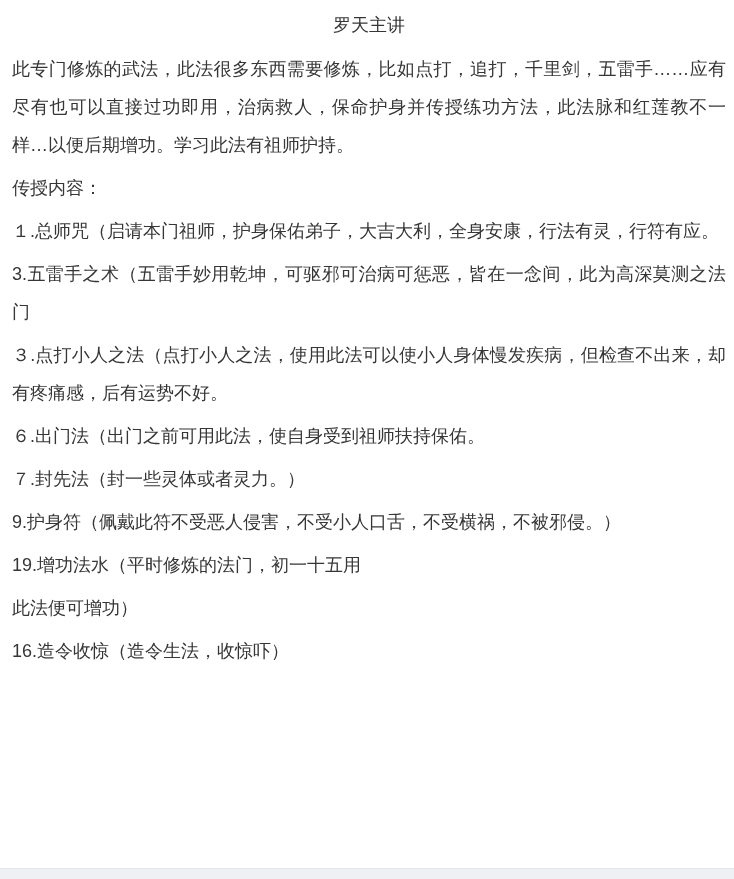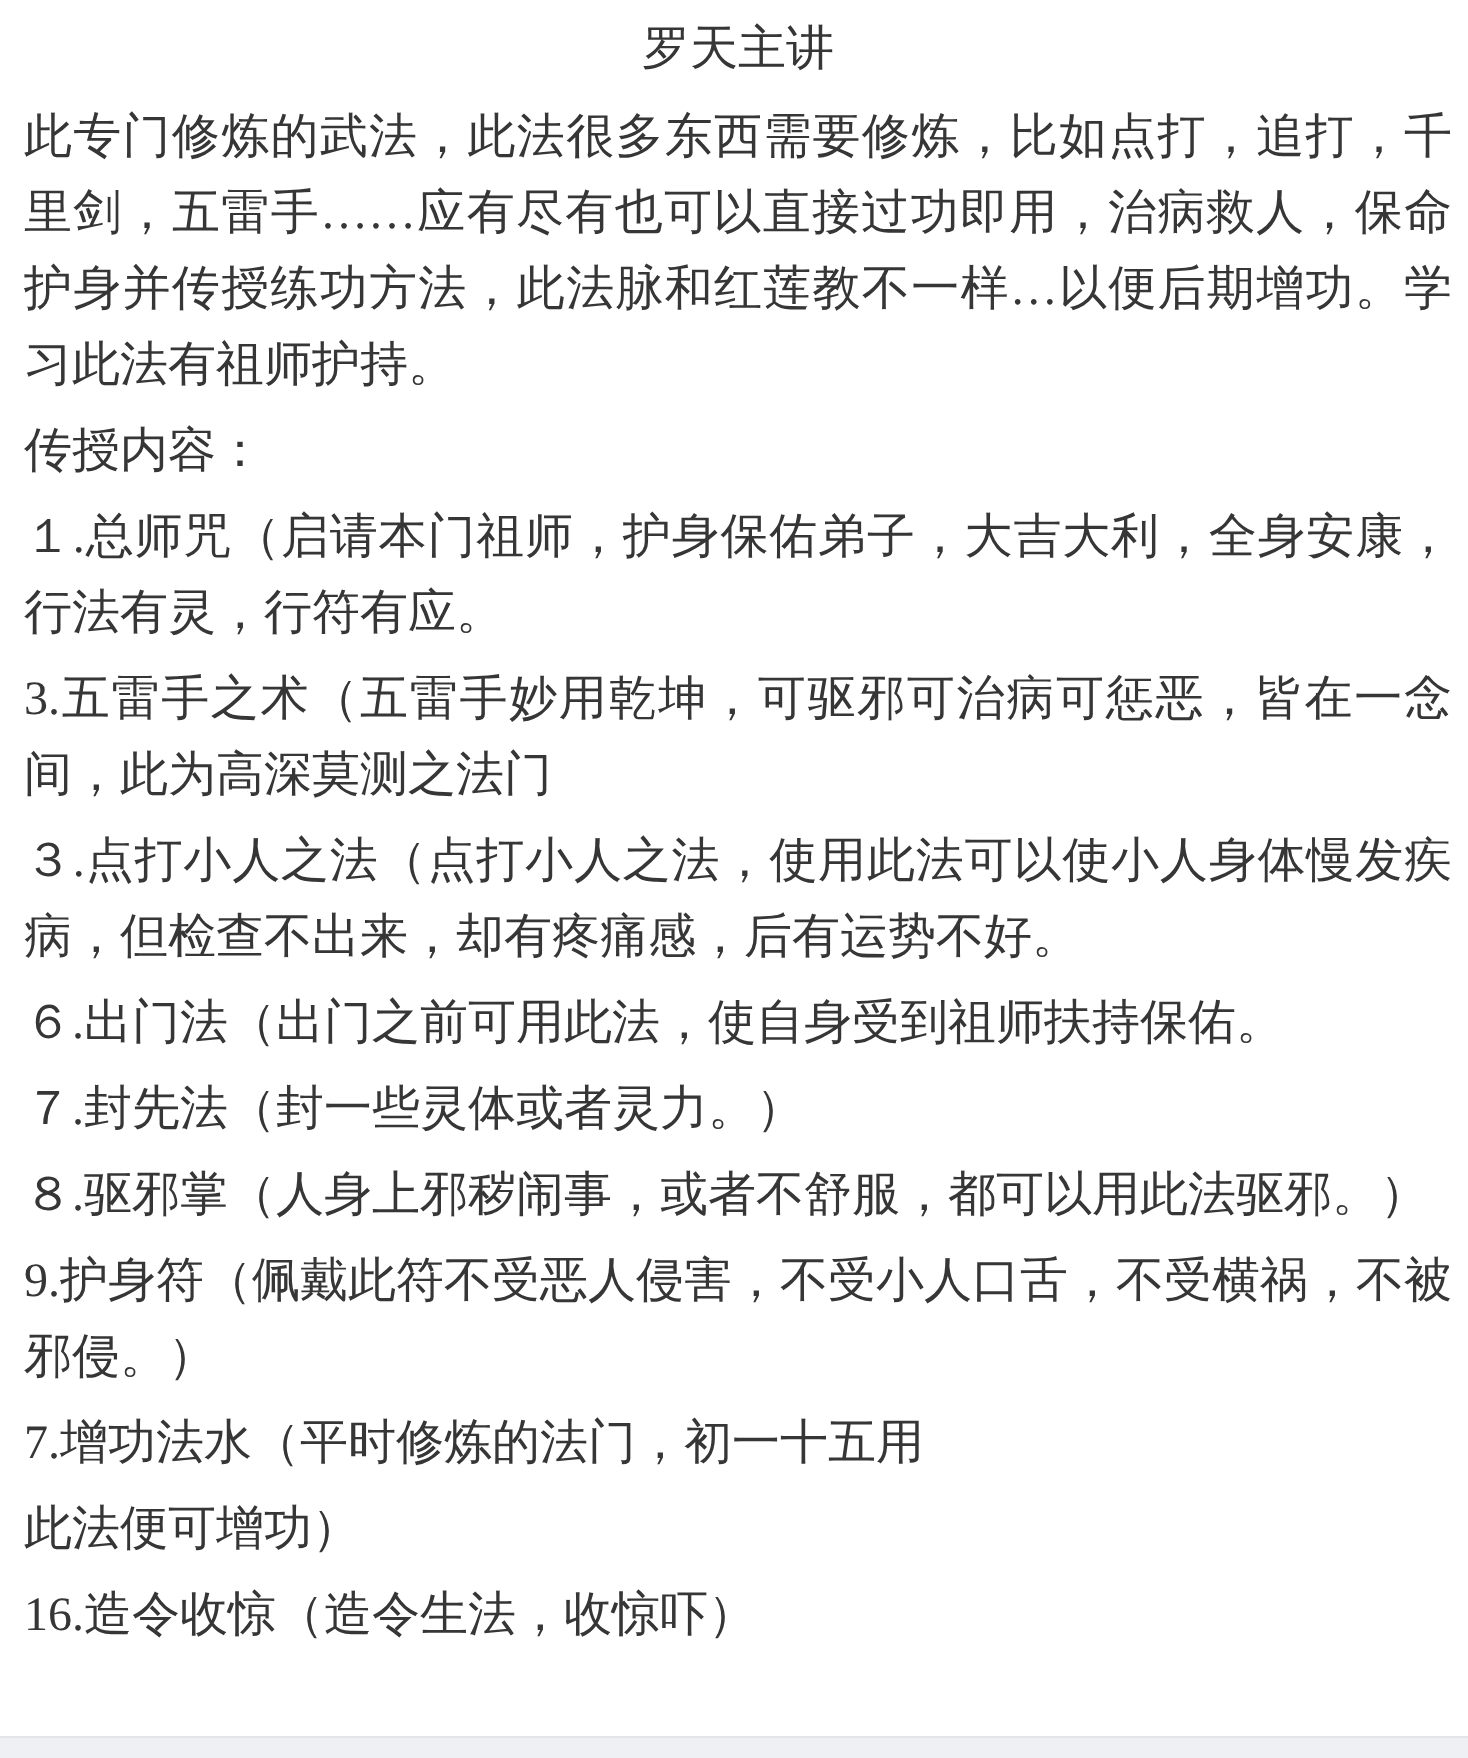--- a/index.html
+++ b/index.html
@@ -10,22 +10,22 @@
     width: 734px;
     height: 879px;
     background: #ffffff;
     position: relative;
     overflow: hidden;
   }
   .doc {
     box-sizing: border-box;
     width: 734px;
     padding: 6px 8px 0 12px;
-    font-family: Liberation Serif, serif;
-    font-size: 24px;
+    font-family: Liberation Sans, sans-serif;
+    font-size: 18px;
     color: #363636;
   }
   .title {
     text-align: center;
     line-height: 38px;
     margin: 0 0 6px 0;
   }
   .para {
     line-height: 38px;
     margin: 4px 0 5px 0;
@@ -48,20 +48,19 @@
 
 <div class="doc">
   <p class="title">罗天主讲</p>
   <p class="para">此专门修炼的武法，此法很多东西需要修炼，比如点打，追打，千里剑，五雷手……应有尽有也可以直接过功即用，治病救人，保命护身并传授练功方法，此法脉和红莲教不一样…以便后期增功。学习此法有祖师护持。</p>
   <p class="para">传授内容：</p>
   <p class="para">１.总师咒（启请本门祖师，护身保佑弟子，大吉大利，全身安康，行法有灵，行符有应。</p>
   <p class="para">3.五雷手之术（五雷手妙用乾坤，可驱邪可治病可惩恶，皆在一念间，此为高深莫测之法门</p>
   <p class="para">３.点打小人之法（点打小人之法，使用此法可以使小人身体慢发疾病，但检查不出来，却有疼痛感，后有运势不好。</p>
   <p class="para">６.出门法（出门之前可用此法，使自身受到祖师扶持保佑。</p>
   <p class="para">７.封先法（封一些灵体或者灵力。）</p>
-  <p class="para">８.驱邪掌（人身上邪秽闹事，或者不舒服，都可以用此法驱邪。）</p>
   <p class="para">9.护身符（佩戴此符不受恶人侵害，不受小人口舌，不受横祸，不被邪侵。）</p>
-  <p class="para">7.增功法水（平时修炼的法门，初一十五用</p>
+  <p class="para">19.增功法水（平时修炼的法门，初一十五用</p>
   <p class="para">此法便可增功）</p>
   <p class="para">16.造令收惊（造令生法，收惊吓）</p>
 </div>
 
 <div class="bottom-strip"></div>
 
 </body></html>

